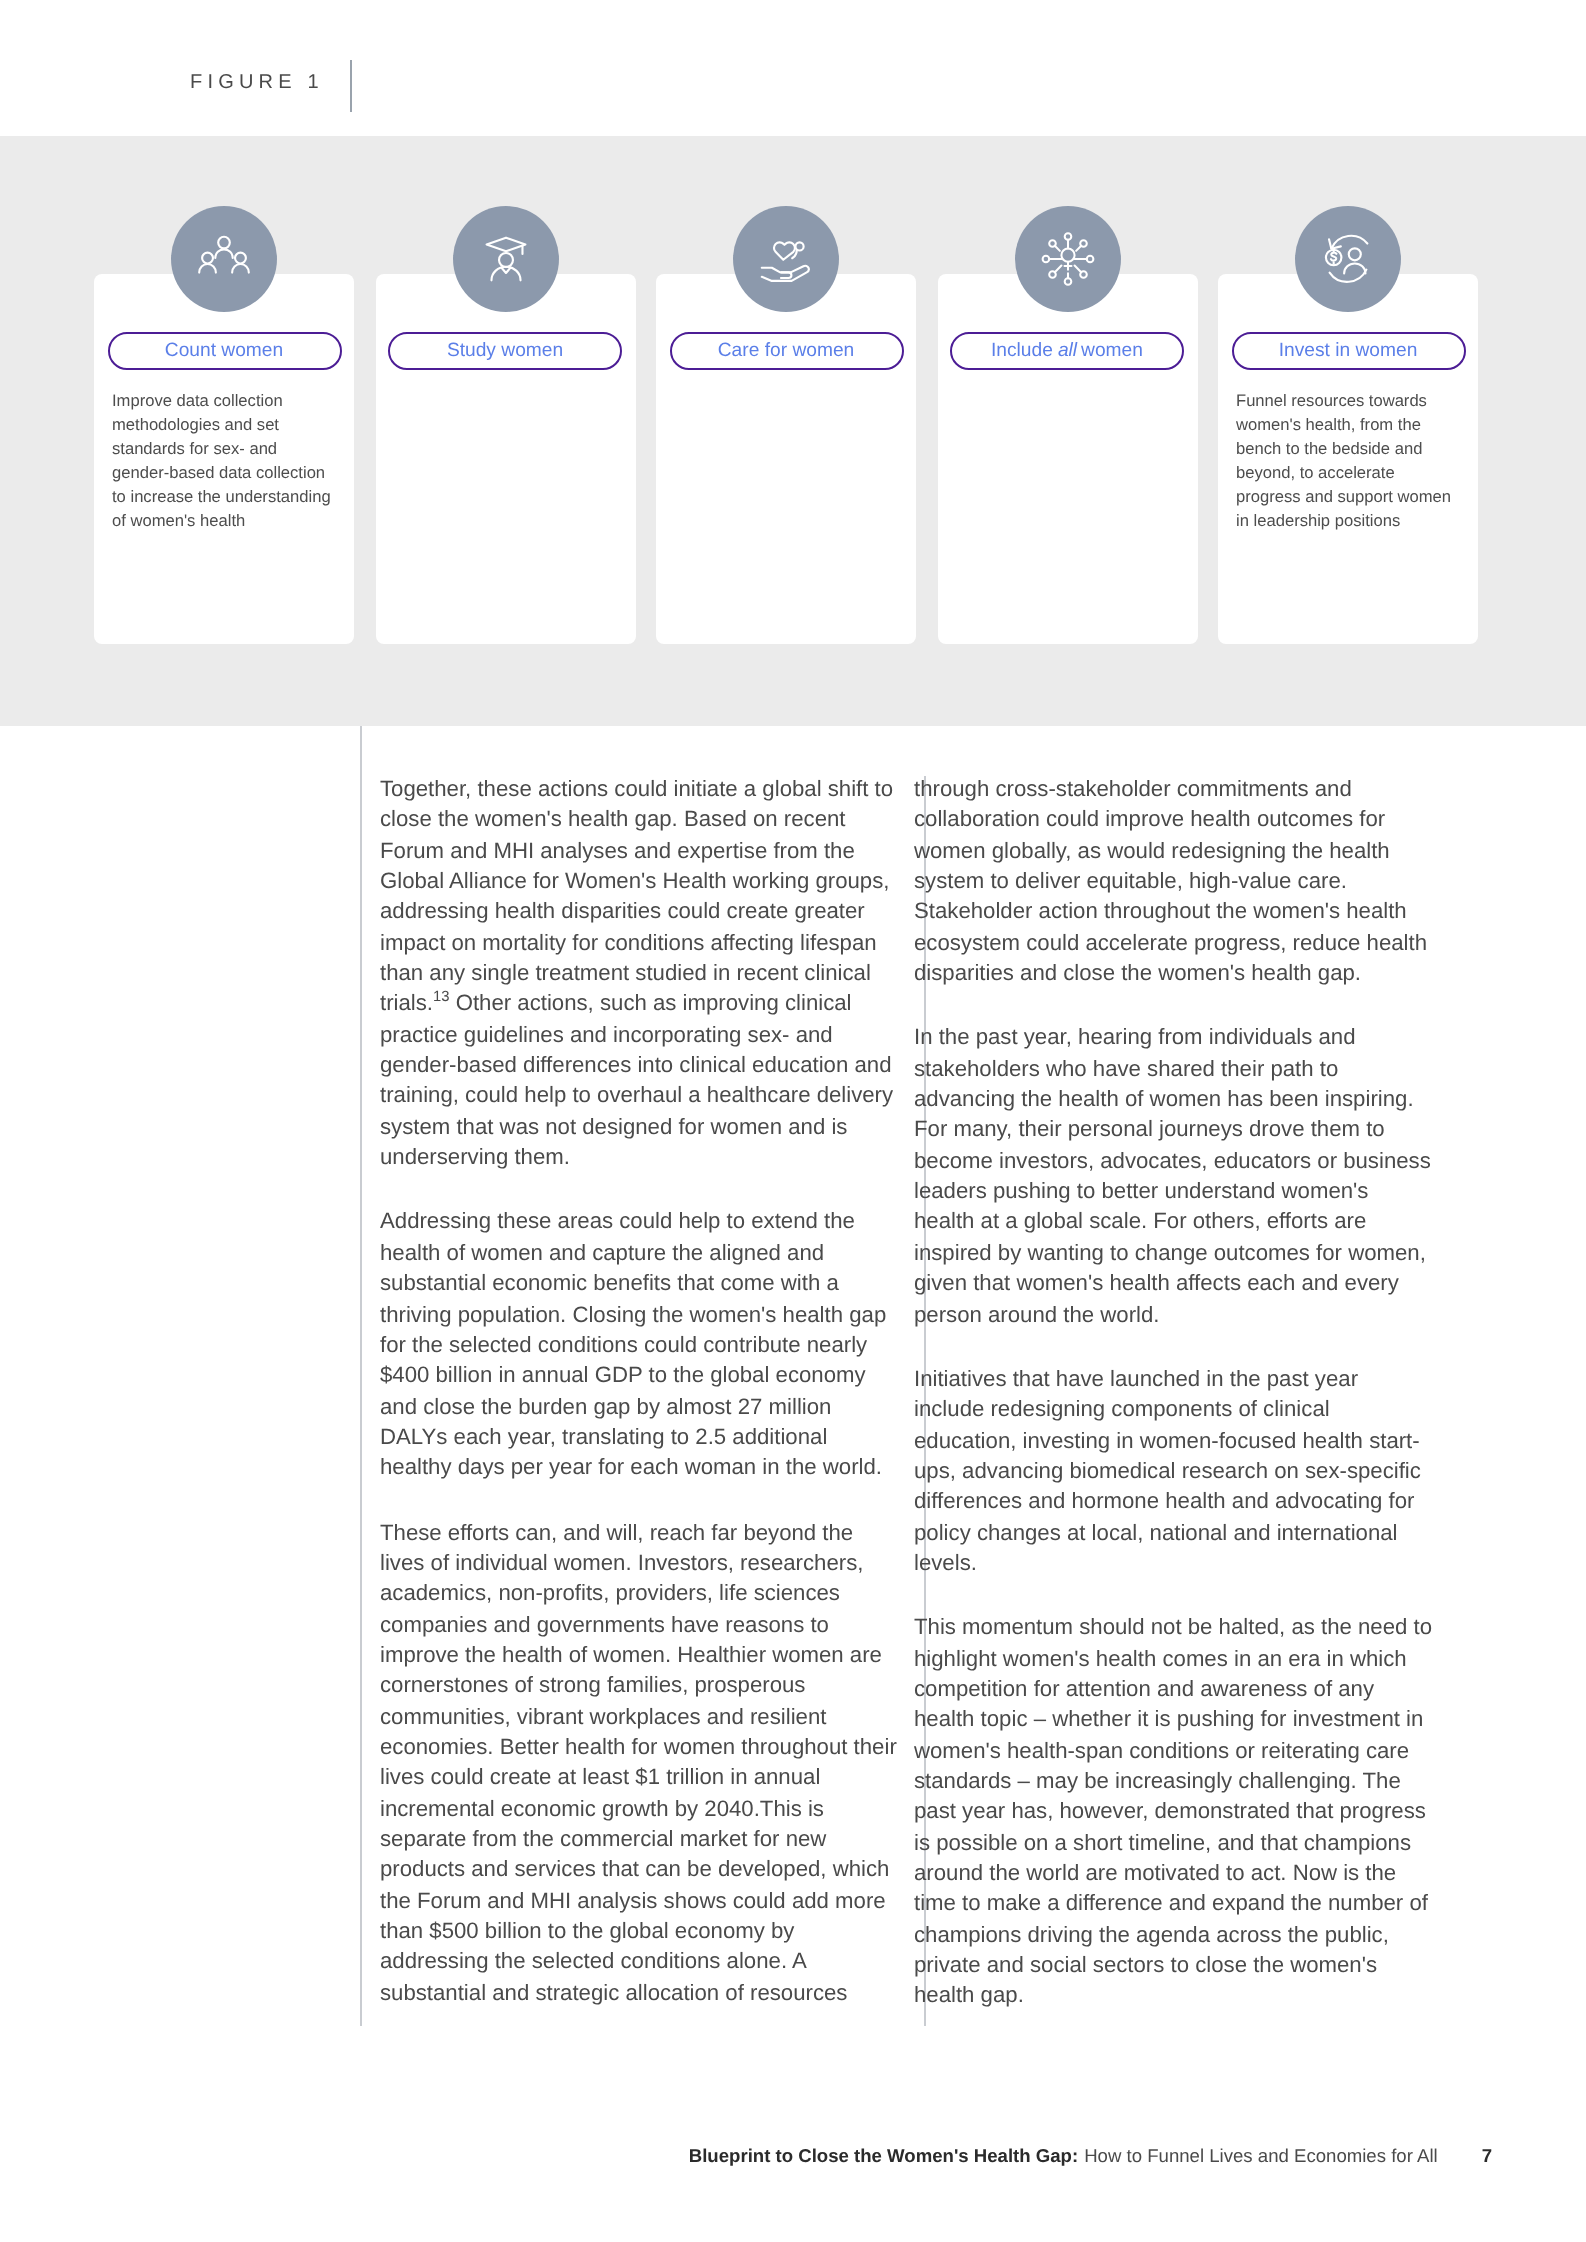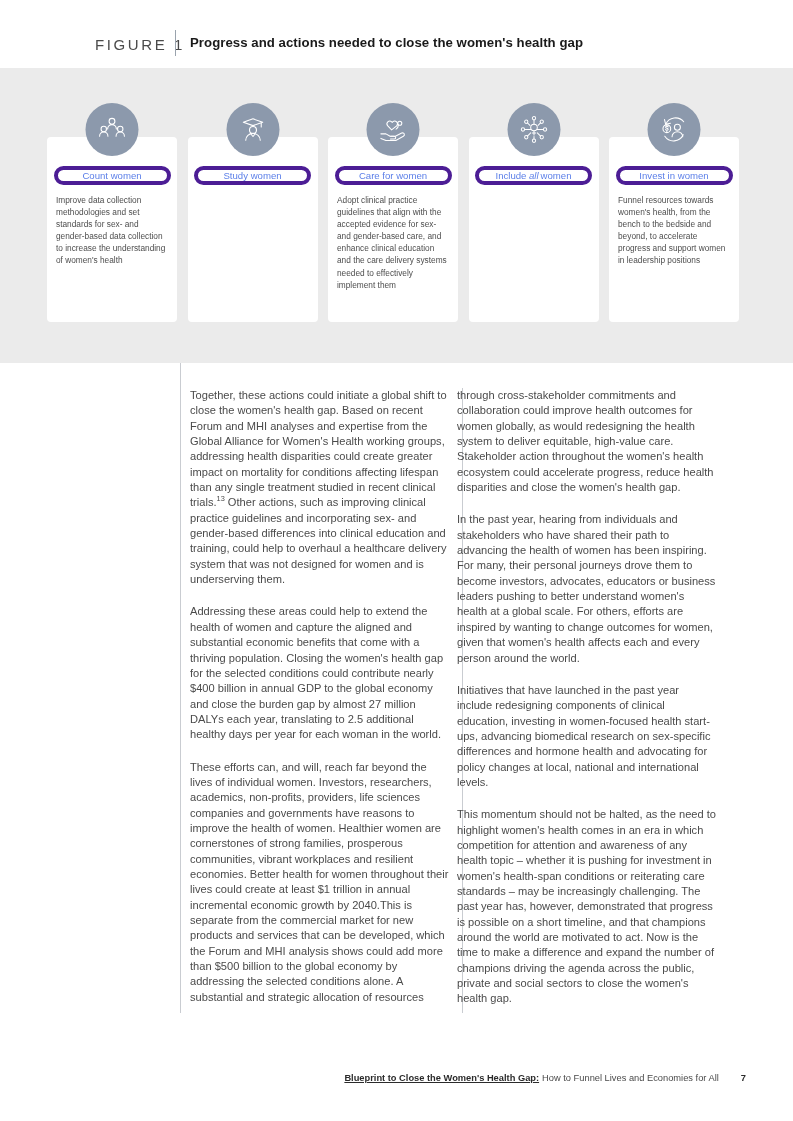--- a/index.html
+++ b/index.html
@@ -22,21 +22,21 @@
     left: 0; top: 0;
     width: 793px;
     height: 68px;
     display: flex;
     align-items: center;
   }
   .fig-label {
     position: absolute;
     left: 95px;
     top: 36px;
-    font-size: 15px;
+    font-size: 10px;
     letter-spacing: 2.6px;
     color: #4a4a4a;
     font-weight: 400;
     white-space: nowrap;
   }
   .fig-rule {
     position: absolute;
     left: 175px;
     top: 30px;
     width: 1px;
@@ -95,21 +95,21 @@
   .card-icon svg {
     width: 31px;
     height: 31px;
     display: block;
   }
   .pill {
     margin: 29px auto 0 auto;
     width: 117px;
     box-sizing: border-box;
     height: 19px;
-    border: 4px solid #4c1d95;
+    border: 1px solid #4c1d95;
     border-radius: 10px;
     color: #5b7fe8;
     font-size: 9.6px;
     display: flex;
     align-items: center;
     justify-content: center;
     background: #fff;
     white-space: nowrap;
   }
   .pill em {
@@ -176,36 +176,34 @@
     justify-content: flex-end;
     padding-right: 47px;
     box-sizing: border-box;
     font-size: 9.3px;
     color: #4a4a4a;
   }
   .footer-strong {
     font-weight: bold;
     color: #2b2b2b;
     margin-right: 3px;
-    text-decoration: underline;
   }
   .footer-sub { color: #4a4a4a; }
   .footer-page {
     font-weight: bold;
     color: #2b2b2b;
     margin-left: 22px;
   }
 </style>
 </head>
 <body>
 
 <div class="fig-header">
   <div class="fig-label">FIGURE 1</div>
   <div class="fig-rule"></div>
-  <div class="fig-title">Progress and actions needed to close the women's health gap</div>
 </div>
 
 <div class="band"></div>
 
 <div class="cards">
 
   <div class="card">
     <div class="card-icon">
       <svg viewBox="0 0 32 32" fill="none" stroke="#ffffff" stroke-width="1.1" stroke-linecap="round" stroke-linejoin="round">
         <circle cx="16" cy="7.5" r="3"></circle>
@@ -243,21 +241,20 @@
         <path d="M14.6 16.4l-4-4.1a2.9 2.9 0 014.1-4.1l.5.5.5-.5a2.9 2.9 0 014.1 4.1z"></path>
         <circle cx="23" cy="9.5" r="2.1"></circle>
         <path d="M21.6 11.2c0 2.2-1 3.6-2.4 4.4"></path>
         <path d="M3.5 20.5h5.2l4.3 2.4h4.2c1 0 1.6.7 1.6 1.5s-.7 1.4-1.6 1.4h-3.8"></path>
         <path d="M13.6 22.9h4.8l6.6-3.2c1-.5 2.2-.1 2.6.8.4.9 0 1.9-.9 2.4l-7.8 4.4H8.7l-5.2-2.1"></path>
       </svg>
     </div>
     <div class="pill">
       <span>Care for women</span>
     </div>
-    <div class="card-body">Adopt clinical practice guidelines that align with the accepted evidence for sex- and gender-based care, and enhance clinical education and the care delivery systems needed to effectively implement them</div>
   </div>
 
   <div class="card">
     <div class="card-icon">
       <svg viewBox="0 0 32 32" fill="none" stroke="#ffffff" stroke-width="1.05" stroke-linecap="round" stroke-linejoin="round">
         <circle cx="16" cy="14" r="3.4"></circle>
         <path d="M16 17.4v4.2M14.2 19.6h3.6"></path>
         <circle cx="16" cy="4.4" r="1.7"></circle>
         <circle cx="16" cy="27.6" r="1.7"></circle>
         <circle cx="4.6" cy="16" r="1.7"></circle>

